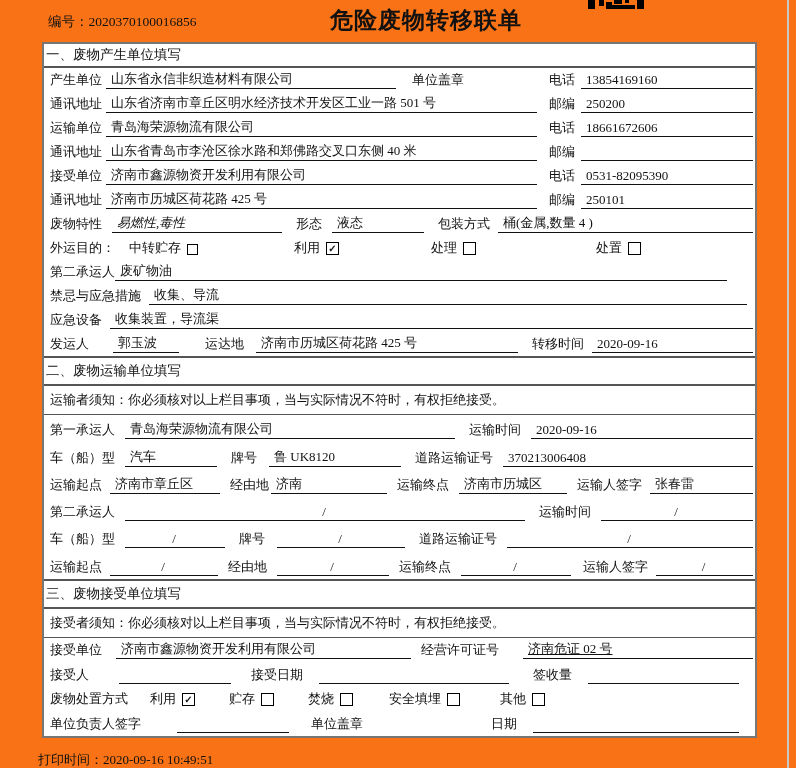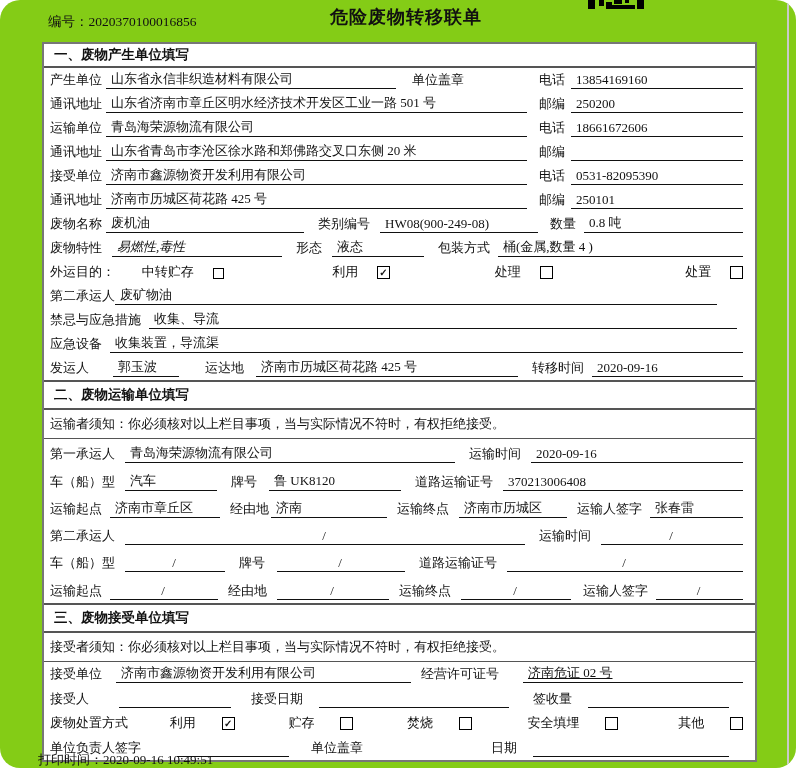--- a/index.html
+++ b/index.html
@@ -1,29 +1,29 @@
 <!DOCTYPE html>
 <html><head>
 <meta charset="utf-8">
 <style>
   html,body{margin:0;padding:0;background:#fff;}
-  .page{position:relative;width:796px;height:768px;background:#84cc16;overflow:hidden;
-        font-family:"Liberation Serif","DejaVu Serif",serif;font-size:13px;color:#111;border-radius:20px;}
+  .page{position:relative;width:796px;height:768px;background:#f97316;overflow:hidden;
+        font-family:"Liberation Serif","DejaVu Serif",serif;font-size:13px;color:#111;}
   .serial{position:absolute;left:48px;top:13px;font-size:13.5px;white-space:nowrap;}
-  .title{position:absolute;left:330px;top:5px;font-size:18px;font-weight:bold;letter-spacing:1px;
+  .title{position:absolute;left:330px;top:5px;font-size:23px;font-weight:bold;letter-spacing:1px;
          font-family:"Liberation Sans","DejaVu Sans",sans-serif;white-space:nowrap;}
   .qr{position:absolute;left:588px;top:0;}
   .page-edge{position:absolute;left:787px;top:0;width:2px;height:768px;background:#c9c9c9;}
   .form{position:absolute;left:42px;top:42px;width:715px;border:2px solid #777;box-sizing:border-box;background:#fff;}
-  .sec-head{display:flex;align-items:center;padding-left:10px;font-weight:bold;font-size:13.5px;
+  .sec-head{display:flex;align-items:center;padding-left:2px;font-weight:normal;font-size:13.5px;
             font-family:"Liberation Sans","DejaVu Sans",sans-serif;}
   .sh1{height:22px;border-bottom:2px solid #555;}
   .sh{height:26px;border-top:2px solid #555;border-bottom:2px solid #555;}
   .notice-row{height:28px;border-bottom:1.5px solid #555;display:flex;align-items:center;padding-left:6px;}
-  .row{display:flex;align-items:flex-end;box-sizing:border-box;padding:0 12px 3px 6px;justify-content:space-between;}
+  .row{display:flex;align-items:flex-end;box-sizing:border-box;padding:0 2px 3px 6px;}
   .h24{height:24px;}  .h27{height:27.3px;}  .h245{height:24.5px;}
   .lab{white-space:nowrap;flex:none;}
   .u{border-bottom:1px solid #111;white-space:nowrap;box-sizing:border-box;
      padding:0 2px 0 5px;flex:none;min-height:14px;}
   .grow{flex:1 1 auto;}
   .slash{text-align:center;padding-left:0;}
   .cb{display:inline-block;flex:none;width:11px;height:11px;border:1px solid #000;font-size:10px;
       line-height:11px;text-align:center;margin-left:6px;margin-bottom:2px;font-weight:bold;}
   .cb-sm{width:9px;height:9px;line-height:9px;font-size:8px;}
   .print-line{position:absolute;left:38px;top:751px;font-size:13px;white-space:nowrap;}
@@ -71,47 +71,39 @@
 
     <div class="row h24">
       <span class="lab">运输单位</span>
       <span class="u grow" style="margin-left:4px;">青岛海荣源物流有限公司</span>
       <span class="lab" style="margin-left:12px;">电话</span>
       <span class="u" style="width:172px;margin-left:6px;">18661672606</span>
     </div>
 
     <div class="row h24">
       <span class="lab">通讯地址</span>
-      <span class="u grow" style="margin-left:4px;">山东省青岛市李沧区徐水路和郑佛路交叉口东侧 20 米</span>
+      <span class="u grow" style="margin-left:4px;">山东省青岛市李沧区徐水路和郑佛路交叉口东侧 40 米</span>
       <span class="lab" style="margin-left:12px;">邮编</span>
       <span class="u" style="width:172px;margin-left:6px;"></span>
     </div>
 
     <div class="row h24">
       <span class="lab">接受单位</span>
       <span class="u grow" style="margin-left:4px;">济南市鑫源物资开发利用有限公司</span>
       <span class="lab" style="margin-left:12px;">电话</span>
       <span class="u" style="width:172px;margin-left:6px;margin-top:16px;">0531-82095390</span>
     </div>
 
     <div class="row h24">
       <span class="lab">通讯地址</span>
       <span class="u grow" style="margin-left:4px;">济南市历城区荷花路 425 号</span>
       <span class="lab" style="margin-left:12px;">邮编</span>
       <span class="u" style="width:172px;margin-left:6px;">250101</span>
     </div>
 
-    <div class="row h24">
-      <span class="lab">废物名称</span>
-      <span class="u" style="width:198px;margin-left:4px;">废机油</span>
-      <span class="lab" style="margin-left:14px;">类别编号</span>
-      <span class="u" style="width:158px;margin-left:10px;">HW08(900-249-08)</span>
-      <span class="lab" style="margin-left:12px;">数量</span>
-      <span class="u grow" style="margin-left:8px;">0.8 吨</span>
-    </div>
 
     <div class="row h24">
       <span class="lab">废物特性</span>
       <span class="u" style="width:170px;margin-left:10px;font-style:italic;">易燃性,毒性</span>
       <span class="lab" style="margin-left:14px;">形态</span>
       <span class="u" style="width:92px;margin-left:10px;">液态</span>
       <span class="lab" style="margin-left:14px;">包装方式</span>
       <span class="u grow" style="margin-left:8px;">桶(金属,数量 4 )</span>
     </div>
 

